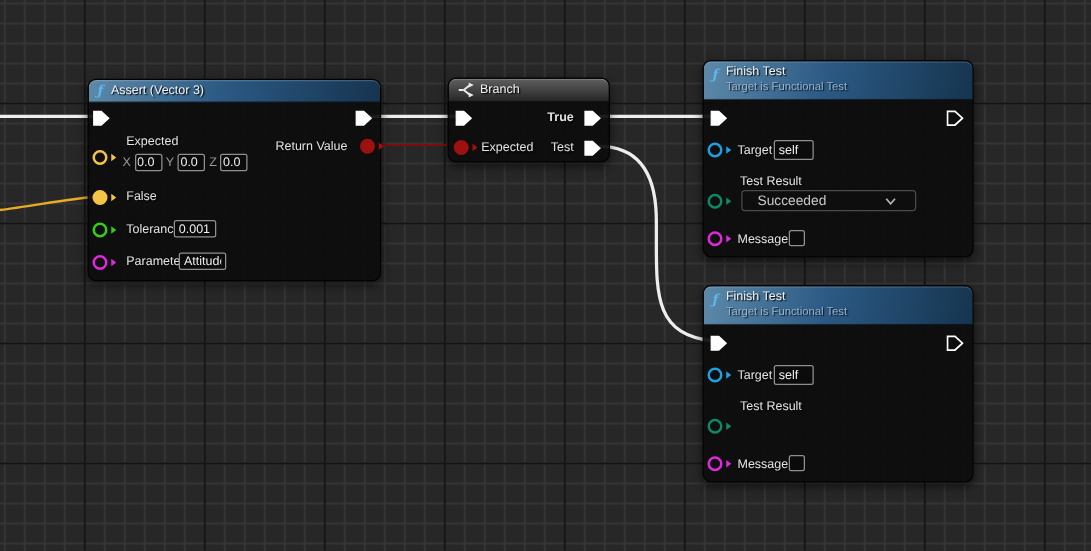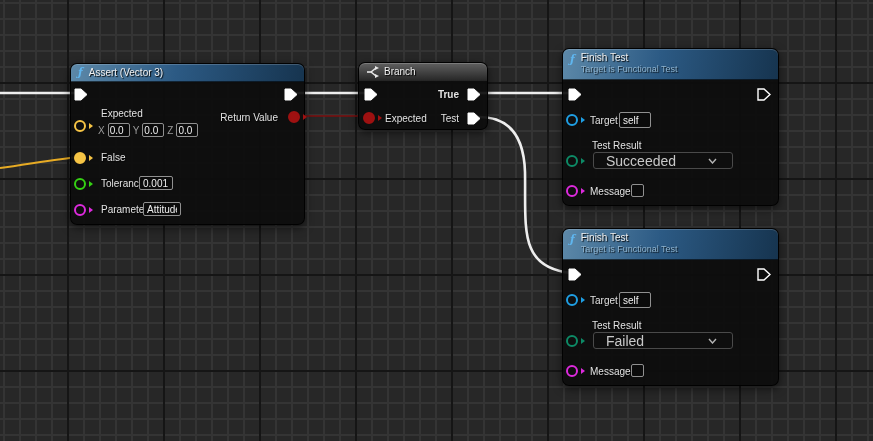--- a/index.html
+++ b/index.html
@@ -56,21 +56,21 @@
   .field{
     background:#0b0b0b;border:1px solid #909090;border-radius:2px;color:#efefef;
     font-size:10px;font-family:"Liberation Sans",sans-serif;height:14px;box-sizing:border-box;
     padding:0 3px;outline:none;
   }
   .vecrow{position:absolute;display:flex;align-items:center;gap:3px;}
   .vec-field{width:22px;padding:0 1px;}
   .abs{position:absolute;}
   .dropdown{
     position:absolute;background:#0e0e0e;border:1px solid #4a4a4a;border-radius:3px;
-    display:flex;align-items:center;color:#c9c9c9;font-size:14px;padding-left:12px;box-sizing:border-box;
+    display:flex;align-items:center;color:#c9c9c9;font-size:11px;padding-left:12px;box-sizing:border-box;
   }
   .dropdown .chev{position:absolute;right:15px;top:50%;transform:translateY(-50%);}
   .msgbox{width:13px;height:13px;}
 </style>
 </head>
 <body>
 
 <div class="canvas">
 
   <svg class="wires" width="873" height="441">
@@ -207,24 +207,18 @@
     <span class="epin hollow" style="right:7px;top:39px;">
       <svg width="14" height="13" viewBox="0 0 14 13">
           <path d="M1 1 L7 1 L13 6.5 L7 12 L1 12 Z"></path>
         </svg>
     </span>
     <span class="dpin" style="--c:var(--pin-object,#1f9fe4);left:3px;top:65px;"></span>
     <span class="plabel" style="left:27px;top:66px;">Target</span>
     <input class="field abs" style="left: 56px; top: 63px; width: 32px; height: 16px;" value="self">
     <span class="plabel" style="left:29px;top:91px;">Test Result</span>
     <span class="dpin" style="--c:var(--pin-enum,#0d8a66);left:3px;top:106px;"></span>
-    <div class="dropdown" style="left:30px;top:103px;width:140px;height:17px;">
-      <span>Failed</span>
-      <svg class="chev" width="9" height="6" viewBox="0 0 9 6">
-        <polyline points="1,1 4.5,5 8,1" fill="none" stroke="#b5b5b5" stroke-width="1.4"></polyline>
-      </svg>
-    </div>
     <span class="dpin" style="--c:var(--pin-string,#dd2add);left:3px;top:136px;"></span>
     <span class="plabel" style="left:27px;top:137px;">Message</span>
     <input class="field abs msgbox" style="left: 68px; top: 135px;" value="">
   </div>
 
 </div>
 
 </body></html>

